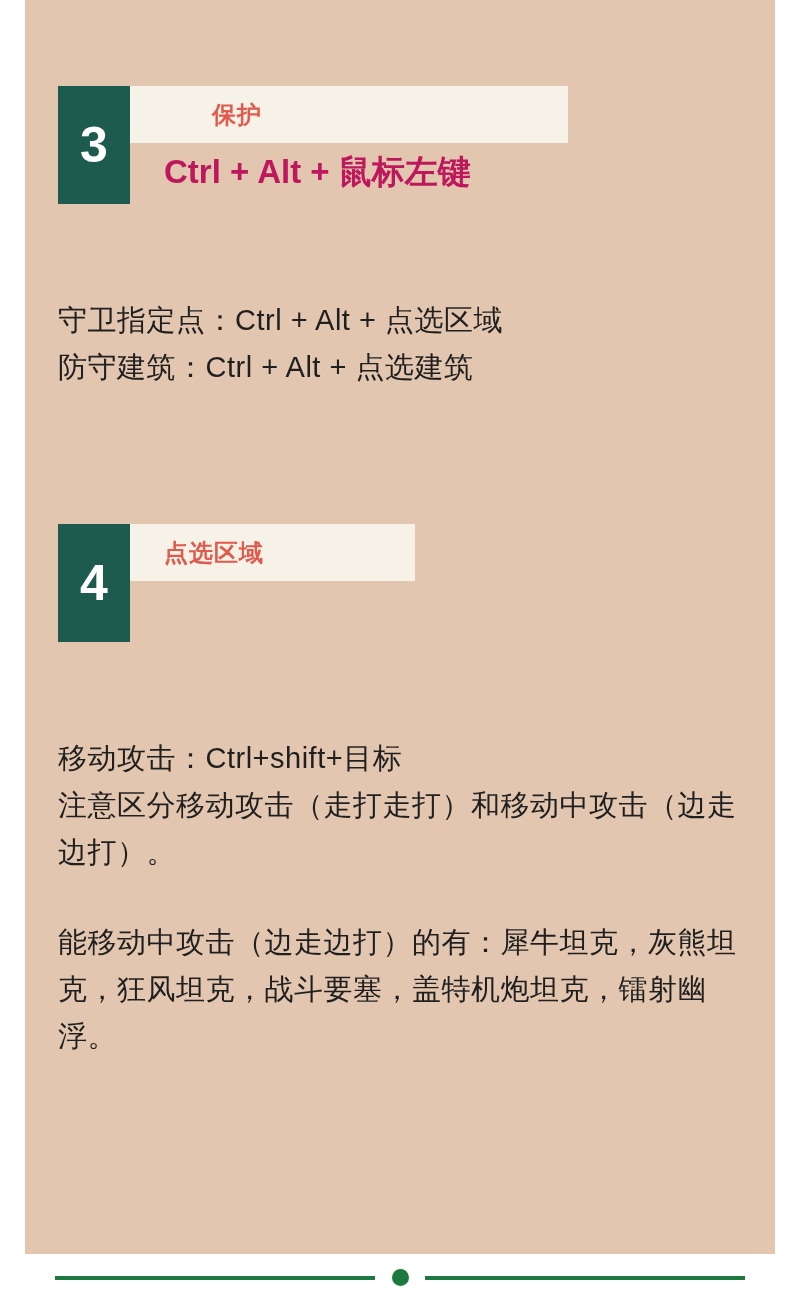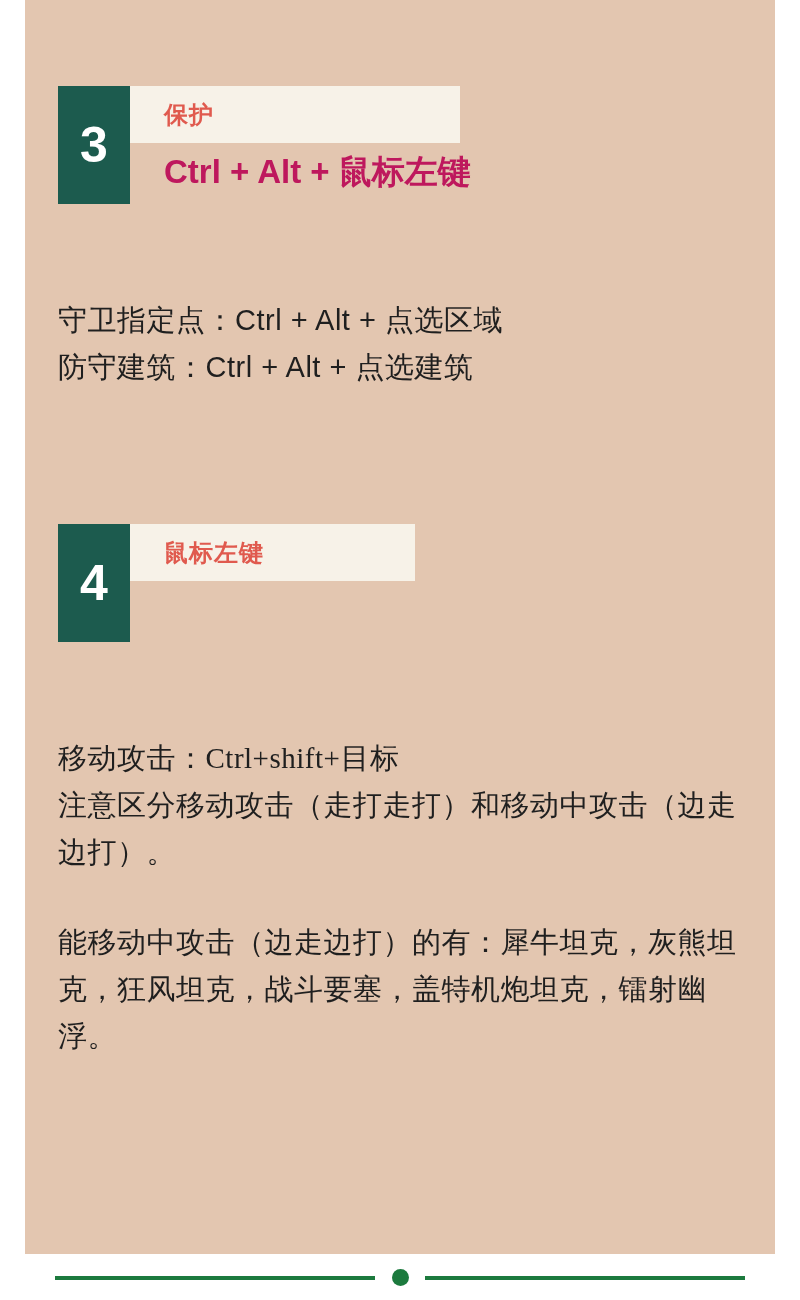--- a/index.html
+++ b/index.html
@@ -138,42 +138,42 @@
 <body>
 
 <div id="page">
   <div class="card">
 
     <div class="section" style="top:86px;">
       <div class="sec-head">
         <div class="num-box">
           <span class="num">3</span>
         </div>
-        <div class="tag-bar" style="width:330px;">
+        <div class="tag-bar" style="width:390px;padding-left:48px;">
           <span class="tag-text">保护</span>
         </div>
         <div class="combo">Ctrl + Alt + 鼠标左键</div>
       </div>
       <div class="body-text" style="top:180px;">
         <p>守卫指定点：Ctrl + Alt + 点选区域</p>
         <p>防守建筑：Ctrl + Alt + 点选建筑</p>
       </div>
     </div>
 
     <div class="section" style="top:524px;">
       <div class="sec-head">
         <div class="num-box">
           <span class="num">4</span>
         </div>
         <div class="tag-bar" style="width:285px;">
-          <span class="tag-text">鼠标左键</span>
+          <span class="tag-text">点选区域</span>
         </div>
       </div>
       <div class="body-text" style="top:180px;">
-        <p style="white-space:pre-line;font-family:Liberation Serif, serif;">移动攻击：Ctrl+shift+目标
+        <p style="white-space:pre-line;">移动攻击：Ctrl+shift+目标
 注意区分移动攻击（走打走打）和移动中攻击（边走边打）。</p>
         <p class="gap">能移动中攻击（边走边打）的有：犀牛坦克，灰熊坦克，狂风坦克，战斗要塞，盖特机炮坦克，镭射幽浮。</p>
       </div>
     </div>
 
   </div>
 
   <div class="bottom-bar">
     <div class="prog-line left"></div>
     <div class="prog-dot"></div>

